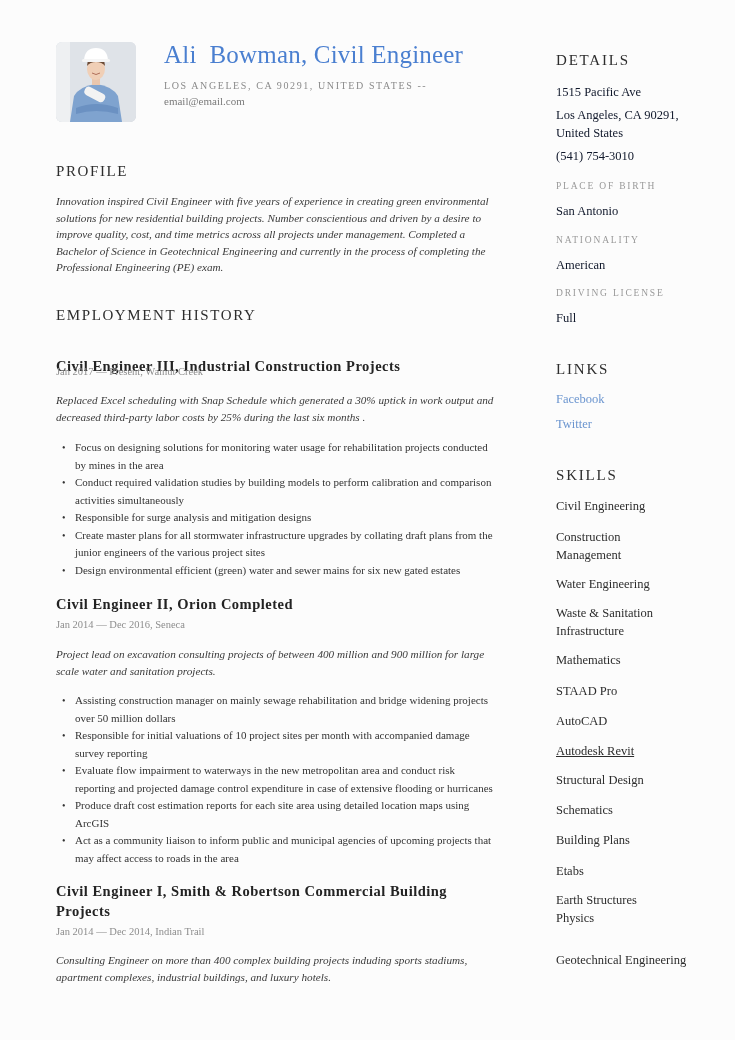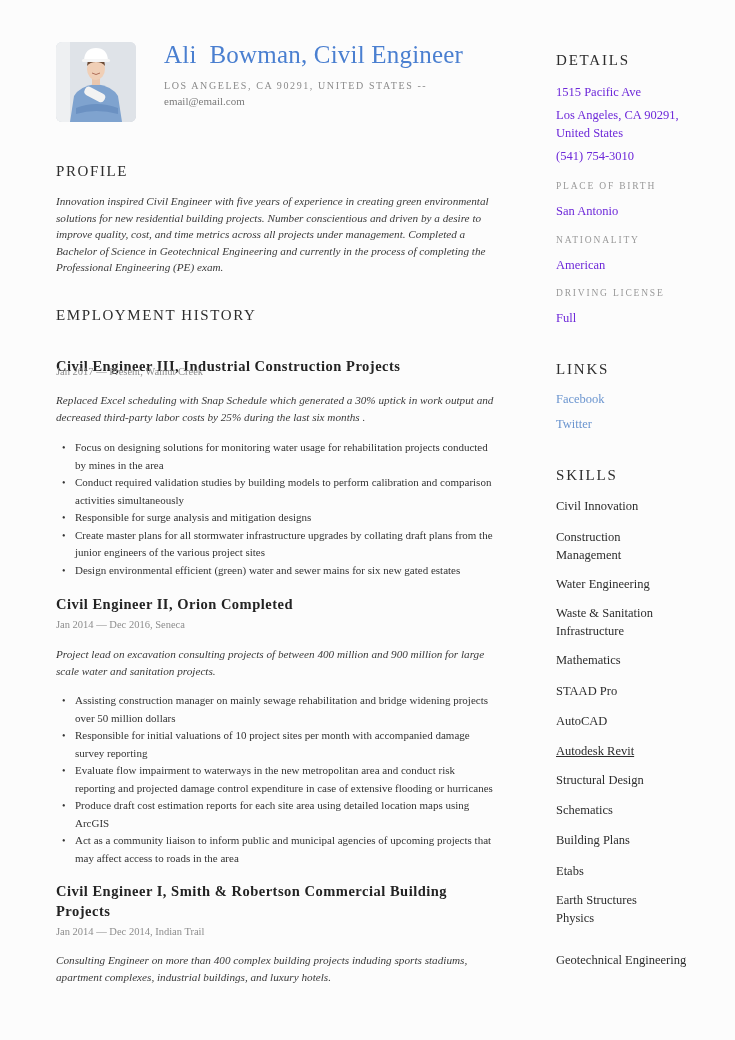--- a/index.html
+++ b/index.html
@@ -19,21 +19,21 @@
   .job-title { position: absolute; left: 56px; font-size: 14.5px; font-weight: bold; letter-spacing: 0.5px; color: #232323; line-height: 20px; }
   .job-meta { position: absolute; left: 56px; font-size: 10.5px; color: #8d8d8d; }
 
   ul.bullets { position: absolute; left: 62px; width: 432px; list-style: none; font-size: 11px; line-height: 17.5px; color: #333; }
   ul.bullets li { position: relative; padding-left: 13px; }
   ul.bullets li::before { content: "\2022"; position: absolute; left: 0; top: 0; font-size: 10px; color: #333; }
 
   
   .r-head { position: absolute; left: 556px; font-size: 15px; letter-spacing: 1.8px; color: #2d2d2d; }
   .r-label { position: absolute; left: 556px; font-size: 9.5px; letter-spacing: 1.8px; color: #999; text-transform: uppercase; }
-  .r-text { position: absolute; left: 556px; font-size: 12.5px; line-height: 18px; color: #6d28d9; width: 160px; }
+  .r-text { position: absolute; left: 556px; font-size: 12.5px; line-height: 18px; color: #0f172a; width: 160px; }
   .r-link { position: absolute; left: 556px; font-size: 12.5px; color: #6b95cf; text-decoration: none; }
   .skill { position: absolute; left: 556px; font-size: 12.5px; line-height: 17.5px; color: #2c2c2c; width: 150px; }
 </style>
 </head>
 <body>
 
 <div class="photo">
   <svg width="80" height="80" viewBox="0 0 80 80">
     <rect width="80" height="80" fill="#dfe3e8"></rect>
     <rect x="0" y="0" width="14" height="80" fill="#eef0f2"></rect>
@@ -104,21 +104,21 @@
 <div class="r-text" style="top:256px;">American</div>
 
 <div class="r-label" style="top:288px;">DRIVING LICENSE</div>
 <div class="r-text" style="top:309px;">Full</div>
 
 <div class="r-head" style="top:361px;">LINKS</div>
 <a class="r-link" style="top:392px;">Facebook</a>
 <a class="r-link" style="top:417px;">Twitter</a>
 
 <div class="r-head" style="top:467px;">SKILLS</div>
-<div class="skill" style="top:498px;">Civil Innovation</div>
+<div class="skill" style="top:498px;">Civil Engineering</div>
 <div class="skill" style="top:529px; width:100px;">Construction Management</div>
 <div class="skill" style="top:576px;">Water Engineering</div>
 <div class="skill" style="top:605px; width:120px;">Waste &amp; Sanitation Infrastructure</div>
 <div class="skill" style="top:652px;">Mathematics</div>
 <div class="skill" style="top:683px;">STAAD Pro</div>
 <div class="skill" style="top:713px;">AutoCAD</div>
 <div class="skill" style="top:743px;text-decoration:underline;">Autodesk Revit</div>
 <div class="skill" style="top:772px;">Structural Design</div>
 <div class="skill" style="top:802px;">Schematics</div>
 <div class="skill" style="top:832px;">Building Plans</div>

